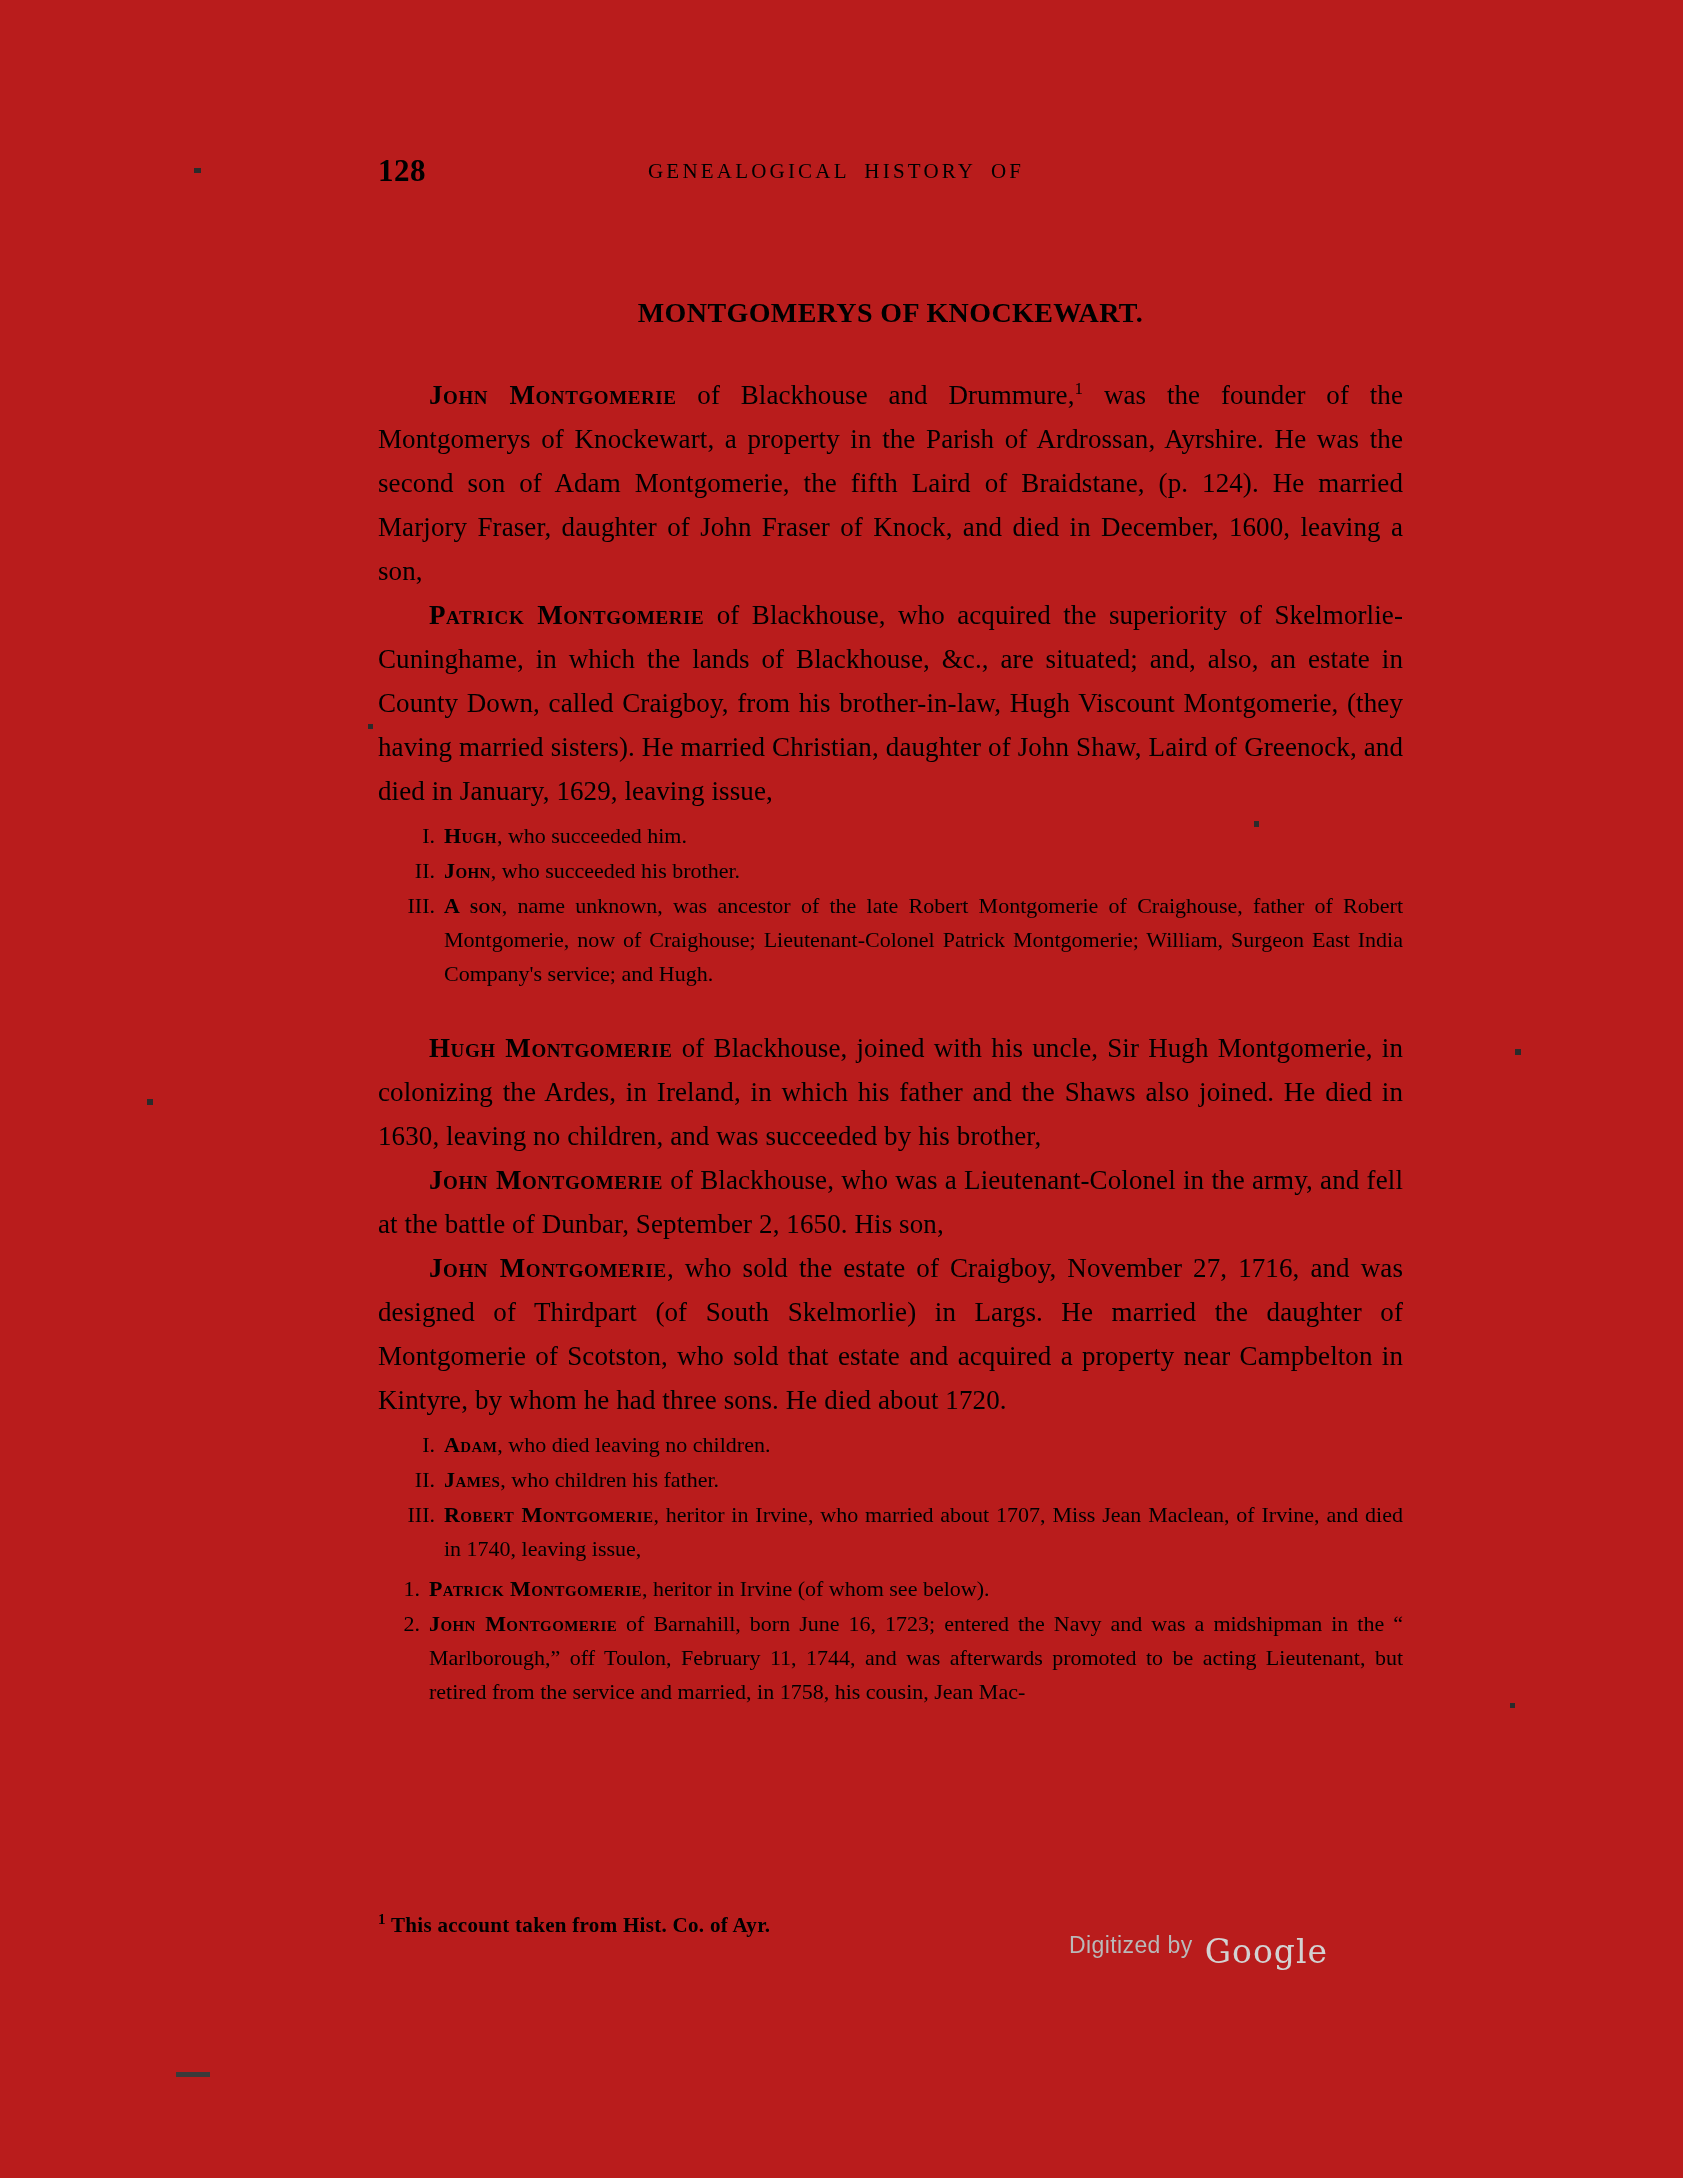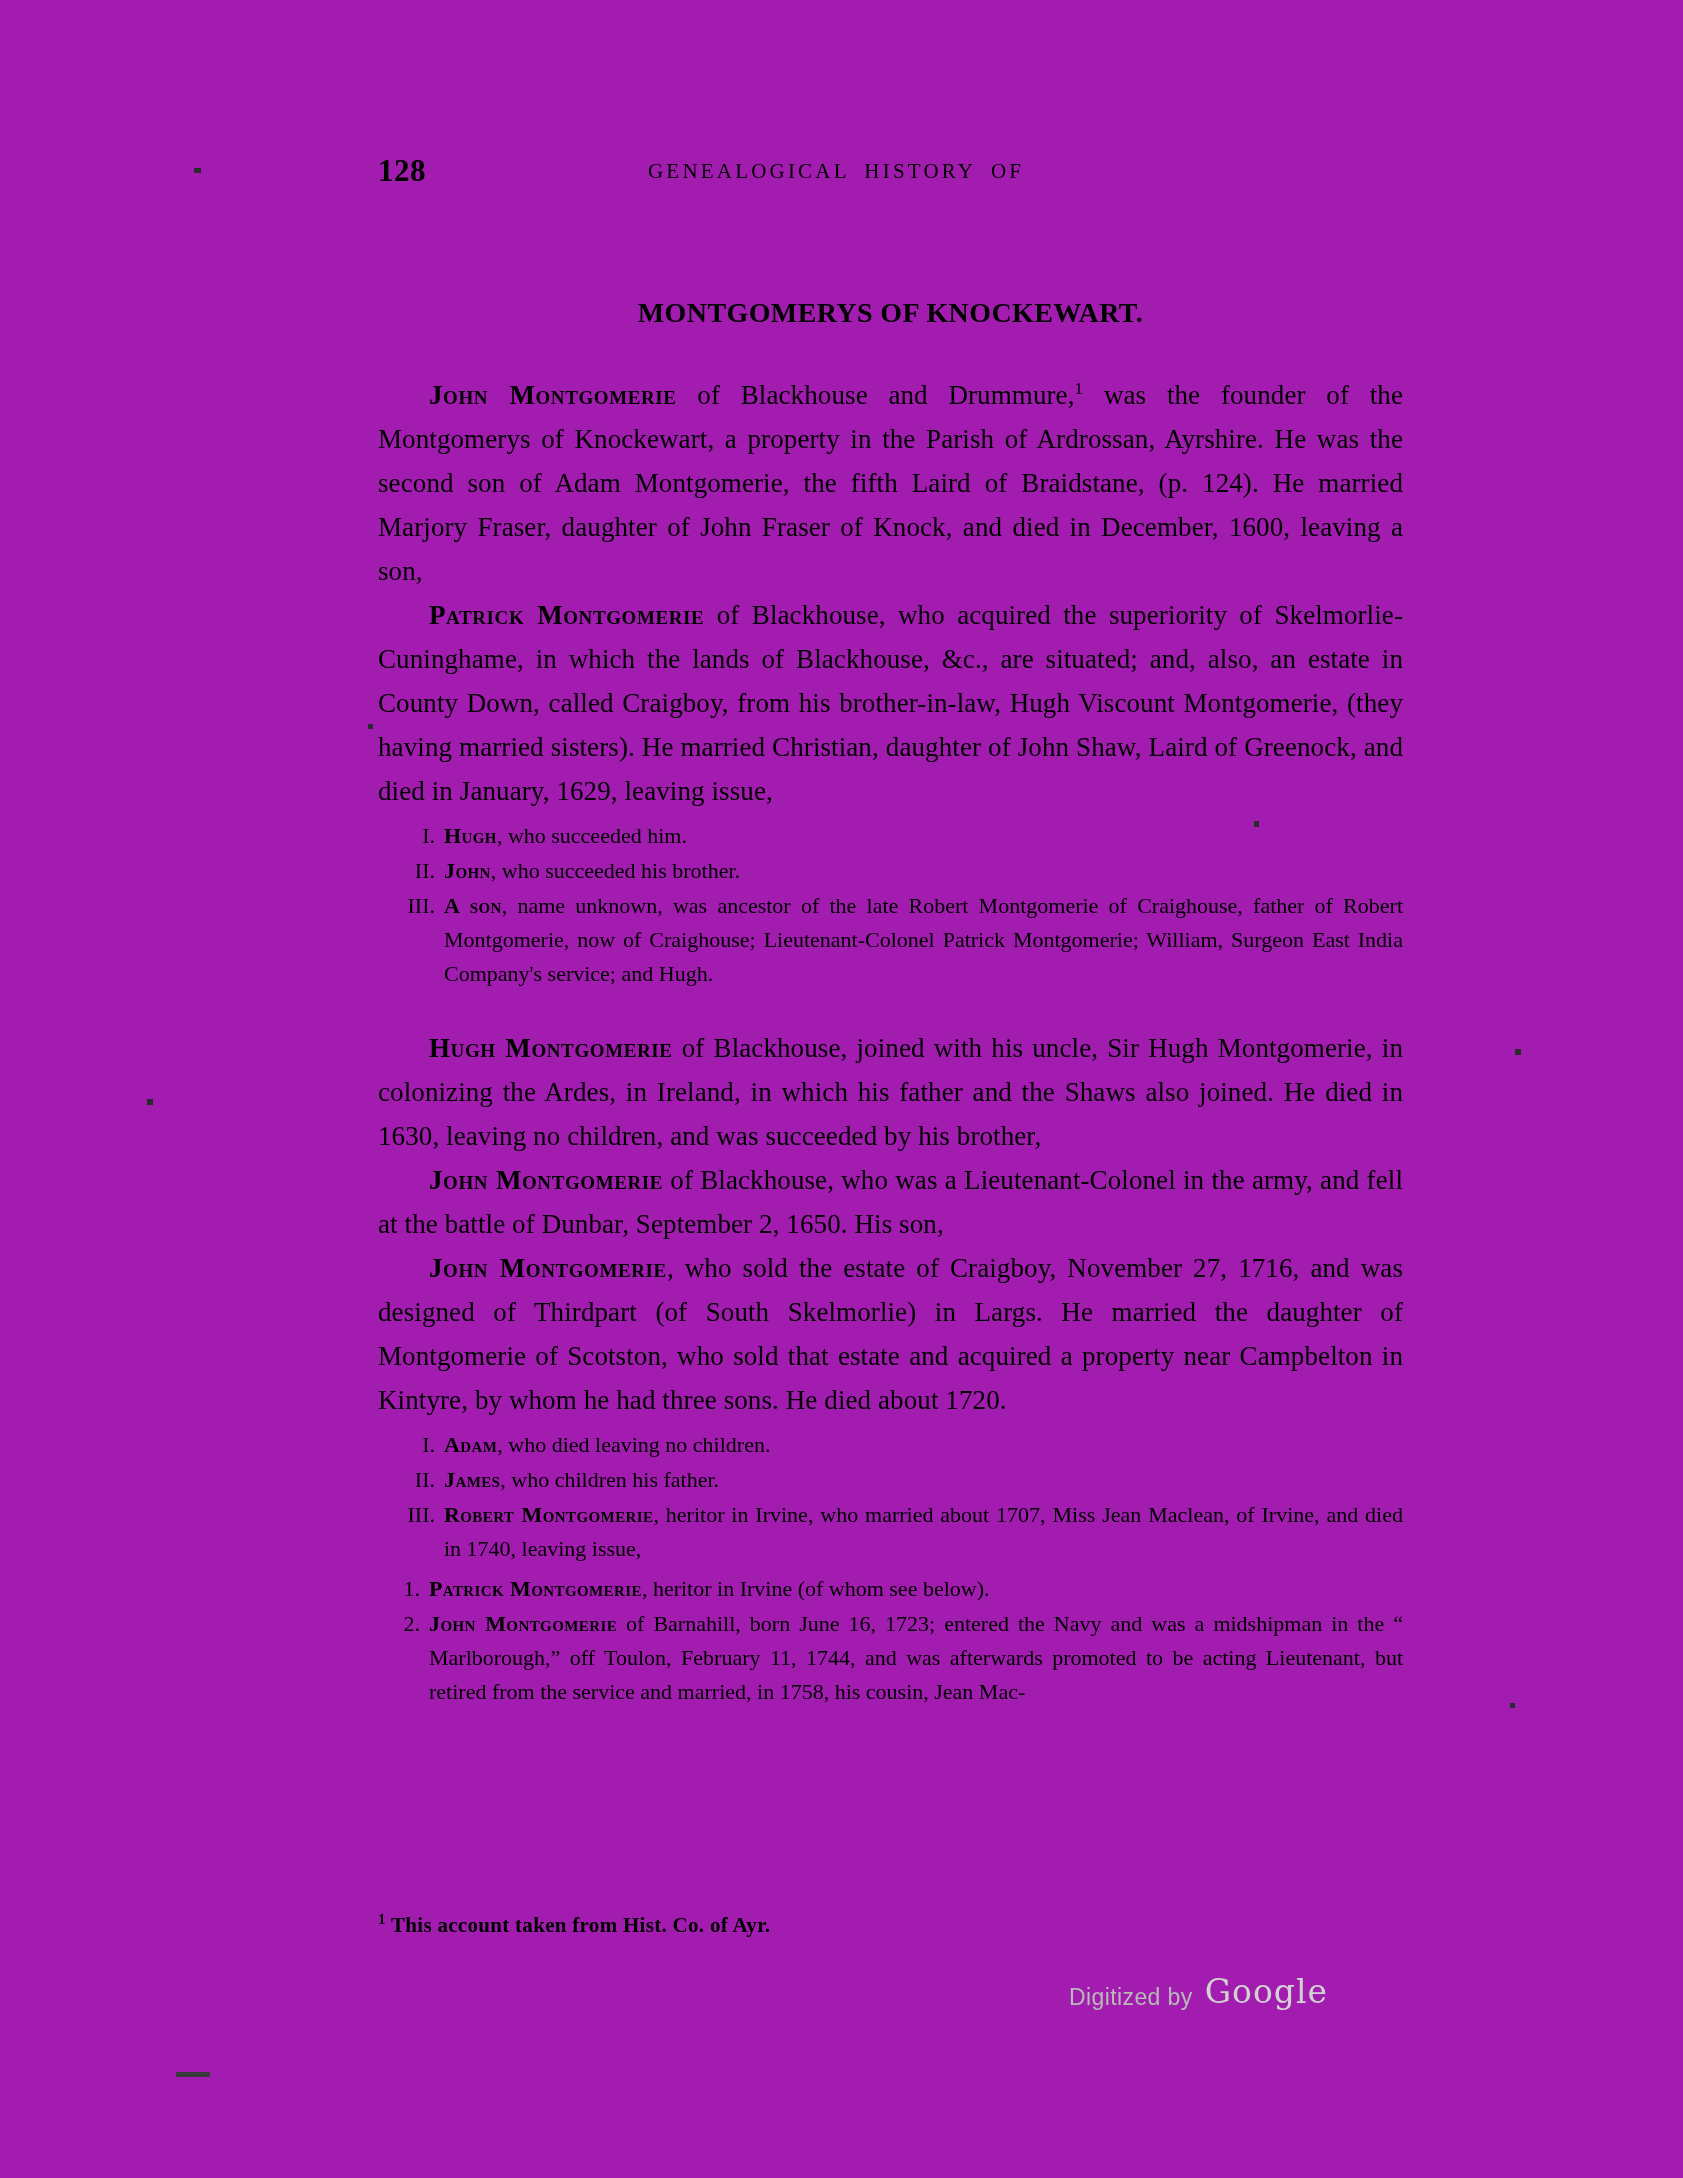--- a/index.html
+++ b/index.html
@@ -6,21 +6,21 @@
   html, body {
     margin: 0;
     padding: 0;
     background: #ffffff;
   }
   .page {
     position: relative;
     width: 1683px;
     height: 2178px;
     margin: 0 auto;
-    background: #a21caf;
+    background: #b91c1c;
     overflow: hidden;
     font-family: "Liberation Serif", "DejaVu Serif", serif;
     color: #000000;
   }
 
   
   .running-head {
     position: absolute;
     top: 153px;
     left: 0;
@@ -129,23 +129,23 @@
   .footnote sup {
     font-size: 15px;
     vertical-align: super;
     line-height: 0;
   }
 
   
   .watermark {
     position: absolute;
     left: 1069px;
-    top: 1972px;
+    top: 1932px;
     display: flex;
-    align-items: flex-end;
+    align-items: flex-start;
     color: #c9c9c9;
   }
   .wm-digitized {
     font-size: 23px;
     font-family: "Liberation Sans", sans-serif;
     letter-spacing: 0.4px;
     color: #b9b9b9;
   }
   .wm-google {
     font-size: 33px;

